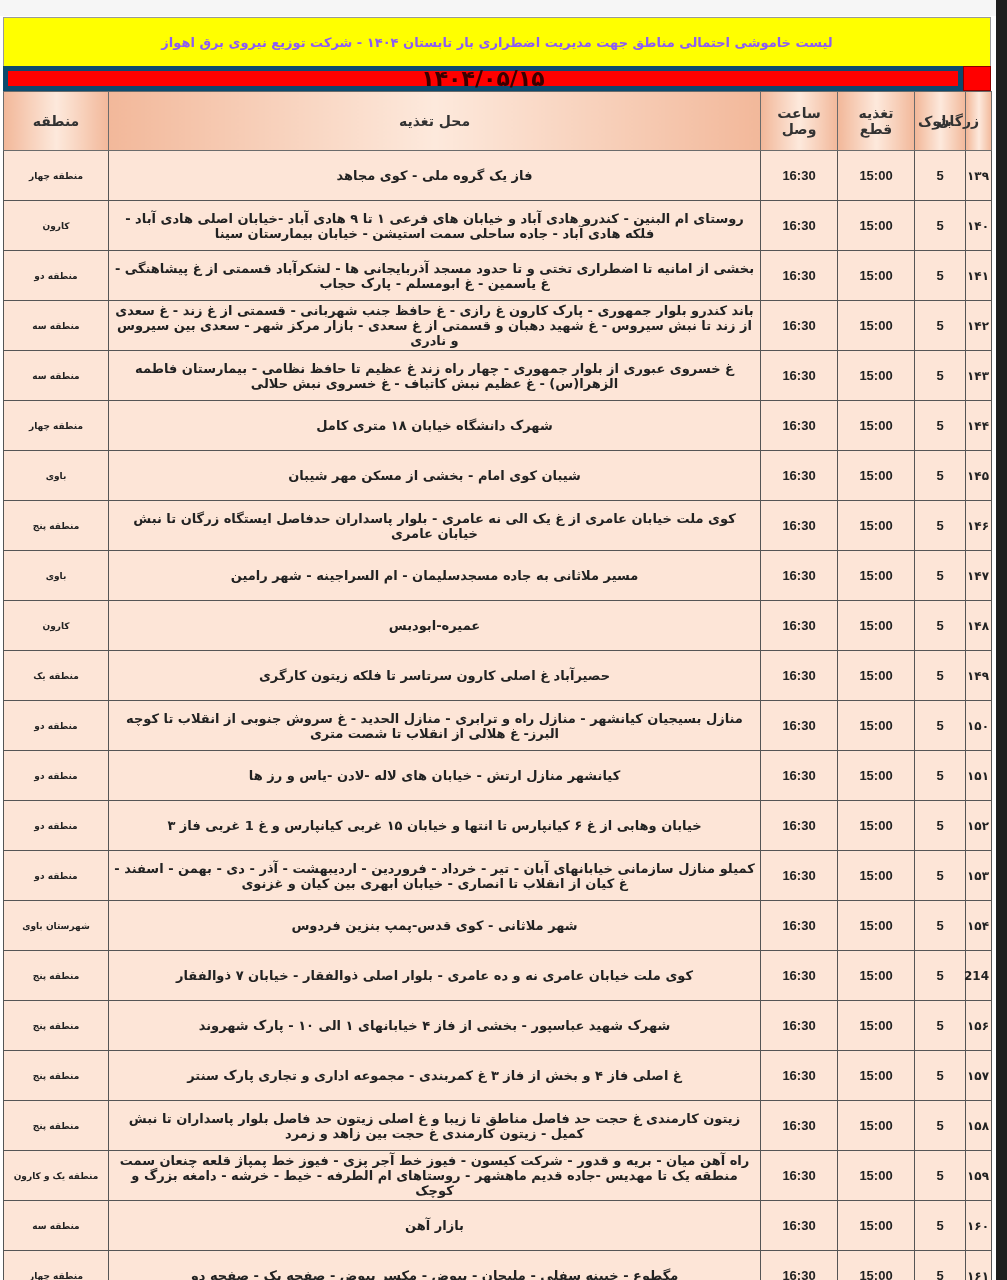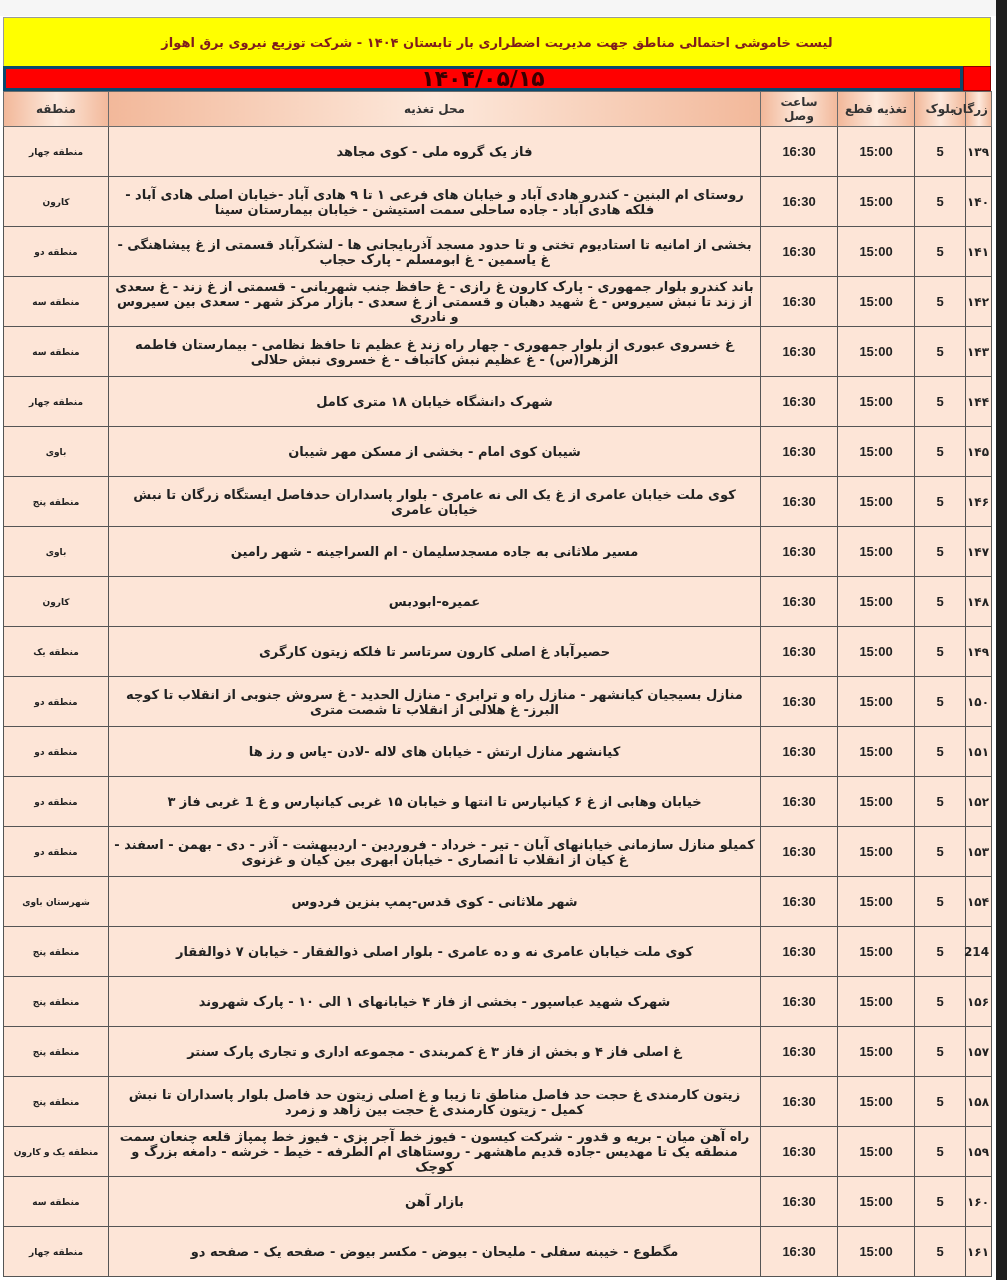--- a/index.html
+++ b/index.html
@@ -6,33 +6,33 @@
   body {
     width:1007px; height:1280px; background:#ffffff; position:relative; overflow:hidden;
     font-family:"DejaVu Sans", sans-serif;
   }
   .top-strip { position:absolute; left:0; top:0; width:1007px; height:16px; background:#f6f6f6; }
   .right-bar { position:absolute; left:996px; top:0; width:11px; height:1280px; background:#1e1e1e; }
   .sheet { position:absolute; left:3px; top:17px; width:988px; }
   .title-bar {
     height:48px; background:#ffff00; border:1px solid #9a9a9a; border-bottom:none;
     display:flex; align-items:center; justify-content:center;
-    font-size:13px; font-weight:bold; color:#7f1d1d; direction:rtl;
+    font-size:13px; font-weight:bold; color:#8b5cf6; direction:rtl;
   }
   .date-row { display:flex; height:25px; }
   .date-cell {
-    flex:1; background:#ff0000; border:3px solid #0c4a6e; display:flex; align-items:center; justify-content:center;
+    flex:1; background:#ff0000; border:5px solid #0c4a6e; display:flex; align-items:center; justify-content:center;
     font-size:22px; font-weight:bold; color:#3a0000; letter-spacing:1px;
   }
   .date-corner { width:26px; background:#ff0000; border:1px solid #8b0000; }
   table { border-collapse:collapse; width:988px; table-layout:fixed; direction:rtl; }
   th {
-    height:20px; font-size:12px; font-weight:bold; color:#333;
+    height:20px; font-size:14px; font-weight:bold; color:#333;
     background:linear-gradient(to right,#f2b89a,#fde9dc 50%,#f2b89a);
-    border:1px solid #6b6b6b; padding:3px;
+    border:1px solid #6b6b6b; padding:13px;
   }
   td {
     height:49px; background:#fde5d7; border:1px solid #555; text-align:center; padding:0 2px;
     font-size:8px; font-weight:bold; color:#222;
   }
   td.num { font-family:"Liberation Sans", sans-serif; font-size:13px; font-weight:bold; color:#222; }
   td.rowno { font-size:12px; }
   td.region { font-size:9px; }
   td.loc { font-size:13px; }
 </style>
@@ -82,21 +82,21 @@
           <td class="num">15:00</td>
           <td class="num">16:30</td>
           <td class="loc">روستای ام البنین - کندرو هادی آباد و خیابان های فرعی ۱ تا ۹ هادی آباد -خیابان اصلی هادی آباد - فلکه هادی آباد - جاده ساحلی سمت استیشن - خیابان بیمارستان سینا</td>
           <td class="region">کارون</td>
         </tr>
         <tr>
           <td class="rowno">۱۴۱</td>
           <td class="num">5</td>
           <td class="num">15:00</td>
           <td class="num">16:30</td>
-          <td class="loc">بخشی از امانیه تا استادیوم تختی و تا حدود مسجد آذربایجانی ها - لشکرآباد قسمتی از غ پیشاهنگی - غ یاسمین - غ ابومسلم - پارک حجاب</td>
+          <td class="loc">بخشی از امانیه تا اضطراری تختی و تا حدود مسجد آذربایجانی ها - لشکرآباد قسمتی از غ پیشاهنگی - غ یاسمین - غ ابومسلم - پارک حجاب</td>
           <td class="region">منطقه دو</td>
         </tr>
         <tr>
           <td class="rowno">۱۴۲</td>
           <td class="num">5</td>
           <td class="num">15:00</td>
           <td class="num">16:30</td>
           <td class="loc">باند کندرو بلوار جمهوری - پارک کارون غ رازی - غ حافظ جنب شهربانی - قسمتی از غ زند - غ سعدی از زند تا نبش سیروس - غ شهید دهبان و قسمتی از غ سعدی - بازار مرکز شهر - سعدی بین سیروس و نادری</td>
           <td class="region">منطقه سه</td>
         </tr>

